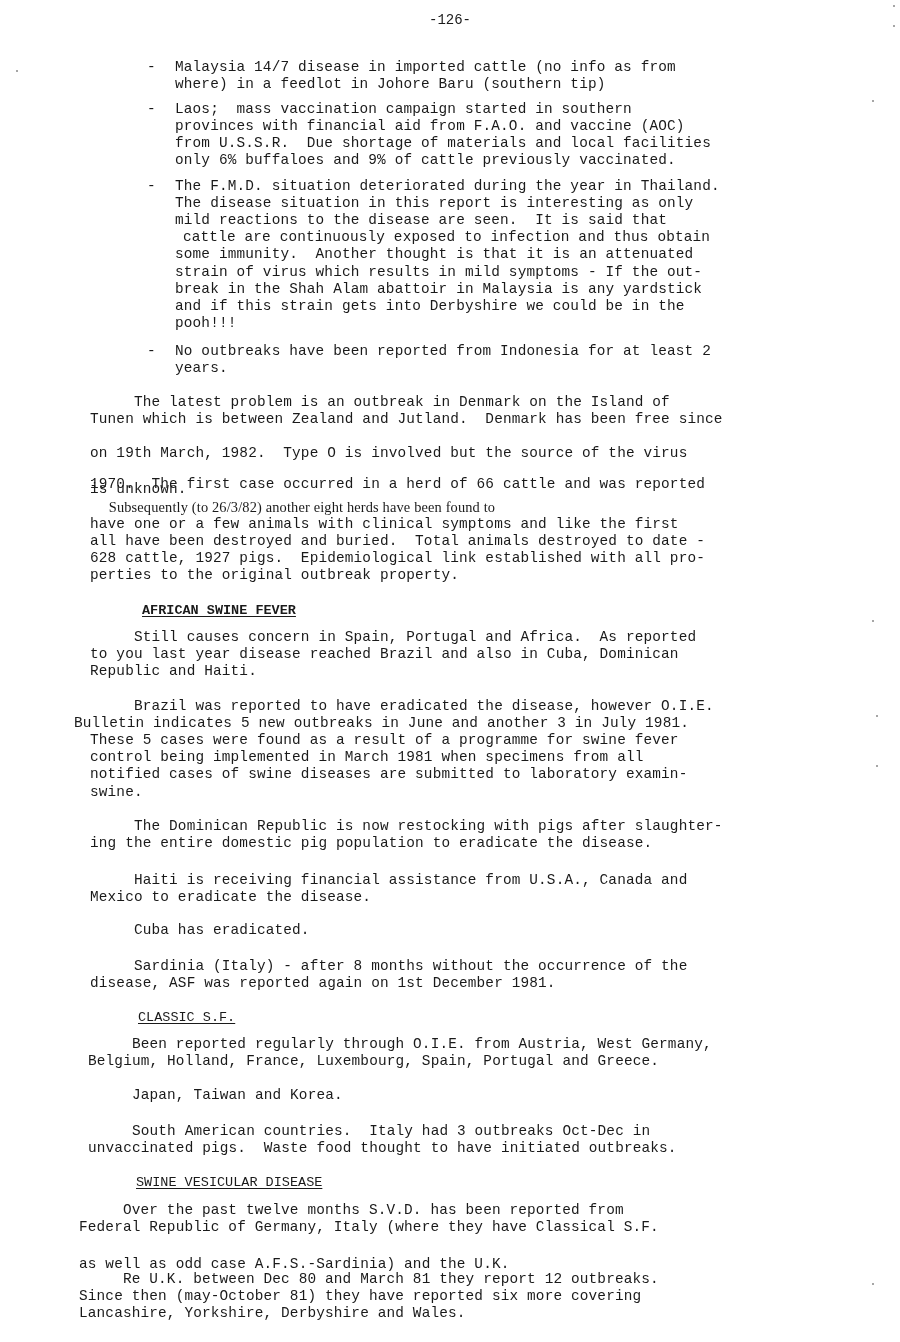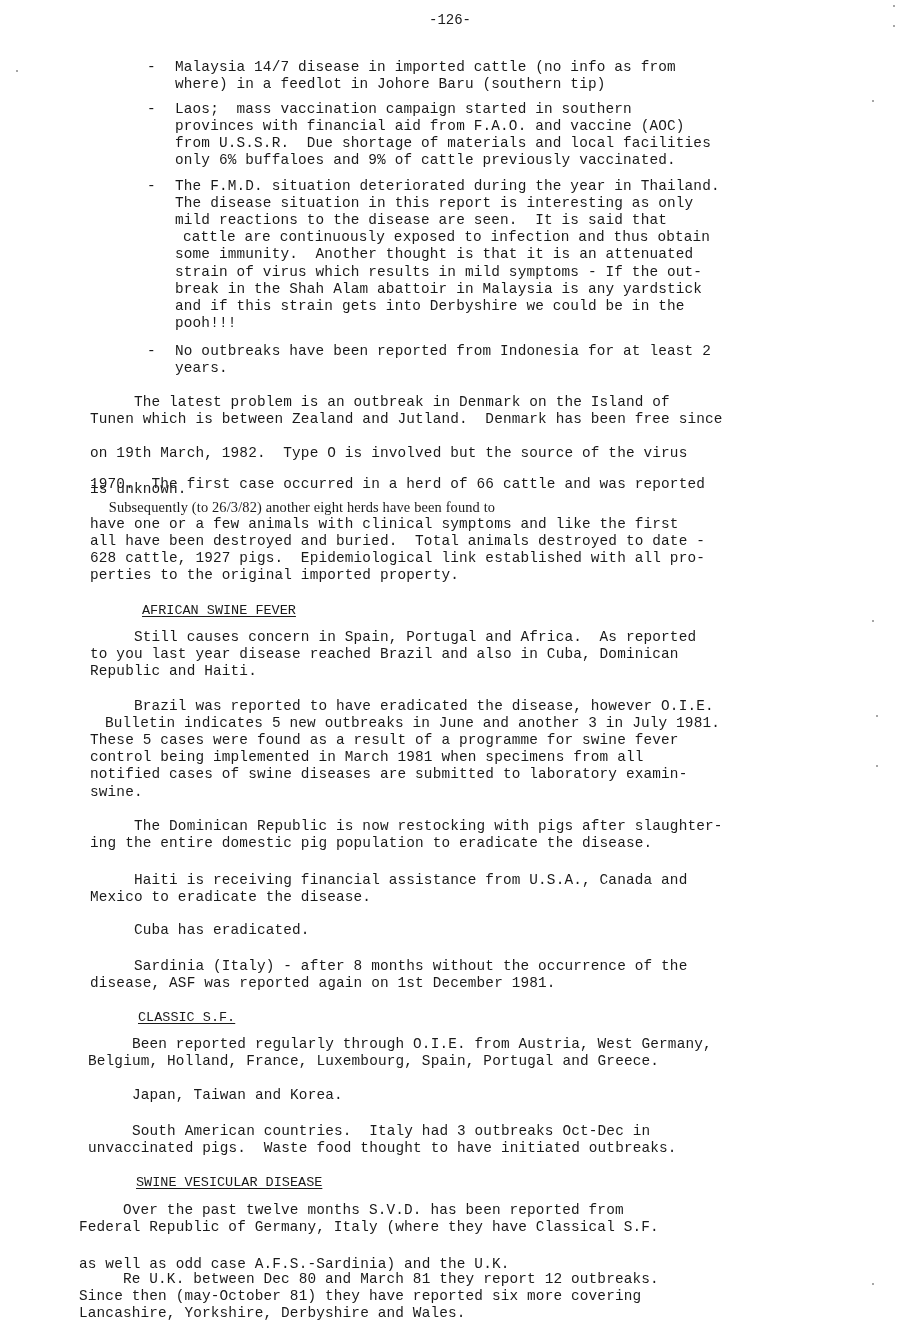--- a/index.html
+++ b/index.html
@@ -41,26 +41,26 @@
       <div class="ln" style="left: 175px; top: 360.1px;">years.</div>
       <div class="ln" style="left: 90px; top: 394px;">     The latest problem is an outbreak in Denmark on the Island of</div>
       <div class="ln" style="left: 90px; top: 411.1px;">Tunen which is between Zealand and Jutland.  Denmark has been free since</div>
       <div class="ln" style="left: 90px; top: 428.2px; margin-top: 48px;">1970.  The first case occurred in a herd of 66 cattle and was reported</div>
       <div class="ln" style="left: 90px; top: 445.3px;">on 19th March, 1982.  Type O is involved but the source of the virus</div>
       <div class="ln" style="left: 90px; top: 481px;">is unknown.</div>
       <div class="ln" style="left: 90px; top: 499px; font-family: Liberation Serif, serif;">     Subsequently (to 26/3/82) another eight herds have been found to</div>
       <div class="ln" style="left: 90px; top: 516.1px;">have one or a few animals with clinical symptoms and like the first</div>
       <div class="ln" style="left: 90px; top: 533.2px;">all have been destroyed and buried.  Total animals destroyed to date -</div>
       <div class="ln" style="left: 90px; top: 550.3px;">628 cattle, 1927 pigs.  Epidemiological link established with all pro-</div>
-      <div class="ln" style="left: 90px; top: 567.4px;">perties to the original imported property.</div>
+      <div class="ln" style="left: 90px; top: 567.4px;">perties to the original outbreak property.</div>
       <div class="ln" style="left: 90px; top: 629px;">     Still causes concern in Spain, Portugal and Africa.  As reported</div>
       <div class="ln" style="left: 90px; top: 646.1px;">to you last year disease reached Brazil and also in Cuba, Dominican</div>
       <div class="ln" style="left: 90px; top: 663.2px;">Republic and Haiti.</div>
       <div class="ln" style="left: 90px; top: 698px;">     Brazil was reported to have eradicated the disease, however O.I.E.</div>
-      <div class="ln" style="left: 105px; top: 715.1px;">Bulletin indicates 5 new outbreaks in June and another 3 in July 1981.</div>
+      <div class="ln" style="left: 74px; top: 715.1px;">Bulletin indicates 5 new outbreaks in June and another 3 in July 1981.</div>
       <div class="ln" style="left: 90px; top: 732.2px;">These 5 cases were found as a result of a programme for swine fever</div>
       <div class="ln" style="left: 90px; top: 749.3px;">control being implemented in March 1981 when specimens from all</div>
       <div class="ln" style="left: 90px; top: 766.4px;">notified cases of swine diseases are submitted to laboratory examin-</div>
       <div class="ln" style="left: 90px; top: 783.5px;">swine.</div>
       <div class="ln" style="left: 90px; top: 818px;">     The Dominican Republic is now restocking with pigs after slaughter-</div>
       <div class="ln" style="left: 90px; top: 835.1px;">ing the entire domestic pig population to eradicate the disease.</div>
       <div class="ln" style="left: 90px; top: 872px;">     Haiti is receiving financial assistance from U.S.A., Canada and</div>
       <div class="ln" style="left: 90px; top: 889.1px;">Mexico to eradicate the disease.</div>
       <div class="ln" style="left: 90px; top: 922px;">     Cuba has eradicated.</div>
       <div class="ln" style="left: 90px; top: 958px;">     Sardinia (Italy) - after 8 months without the occurrence of the</div>
@@ -69,21 +69,21 @@
       <div class="ln" style="left: 88px; top: 1053.1px;">Belgium, Holland, France, Luxembourg, Spain, Portugal and Greece.</div>
       <div class="ln" style="left: 88px; top: 1087px;">     Japan, Taiwan and Korea.</div>
       <div class="ln" style="left: 88px; top: 1123px;">     South American countries.  Italy had 3 outbreaks Oct-Dec in</div>
       <div class="ln" style="left: 88px; top: 1140.1px;">unvaccinated pigs.  Waste food thought to have initiated outbreaks.</div>
       <div class="ln" style="left: 79px; top: 1202px;">     Over the past twelve months S.V.D. has been reported from</div>
       <div class="ln" style="left: 79px; top: 1219.1px;">Federal Republic of Germany, Italy (where they have Classical S.F.</div>
       <div class="ln" style="left: 79px; top: 1236.2px; margin-top: 20px;">as well as odd case A.F.S.-Sardinia) and the U.K.</div>
       <div class="ln" style="left: 79px; top: 1271px;">     Re U.K. between Dec 80 and March 81 they report 12 outbreaks.</div>
       <div class="ln" style="left: 79px; top: 1288.1px;">Since then (may-October 81) they have reported six more covering</div>
       <div class="ln" style="left: 79px; top: 1305.2px;">Lancashire, Yorkshire, Derbyshire and Wales.</div>
-      <div class="hd" style="left: 142px; top: 602px;">AFRICAN SWINE FEVER</div>
+      <div class="hd" style="left: 142px; top: 602px; font-weight: bold;">AFRICAN SWINE FEVER</div>
       <div class="hd" style="left: 138px; top: 1009px;">CLASSIC S.F.</div>
       <div class="hd" style="left: 136px; top: 1174px;">SWINE VESICULAR DISEASE</div>
       <div class="speck" style="left: 893px; top: 5px;"></div>
       <div class="speck" style="left: 893px; top: 25px;"></div>
       <div class="speck" style="left: 16px; top: 70px;"></div>
       <div class="speck" style="left: 872px; top: 100px;"></div>
       <div class="speck" style="left: 872px; top: 620px;"></div>
       <div class="speck" style="left: 876px; top: 715px;"></div>
       <div class="speck" style="left: 876px; top: 765px;"></div>
       <div class="speck" style="left: 872px; top: 1283px;"></div>

